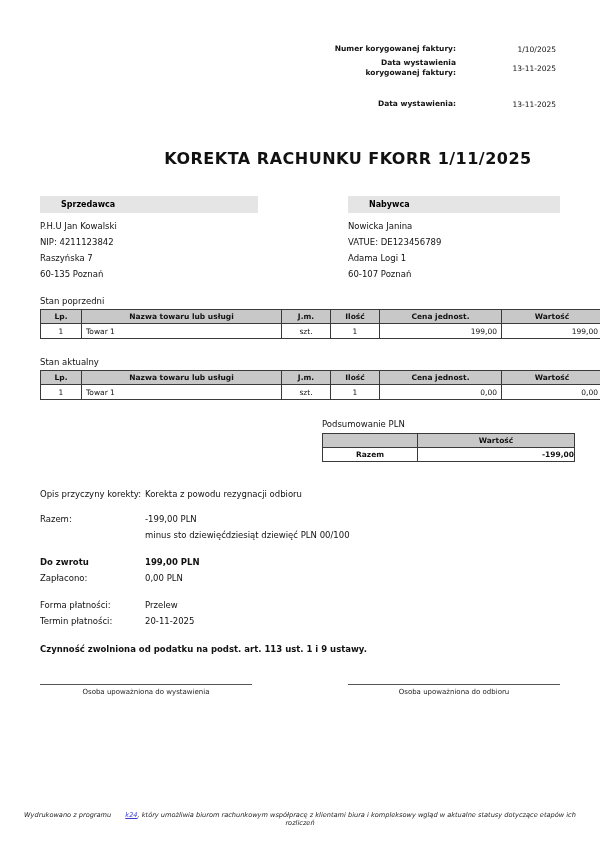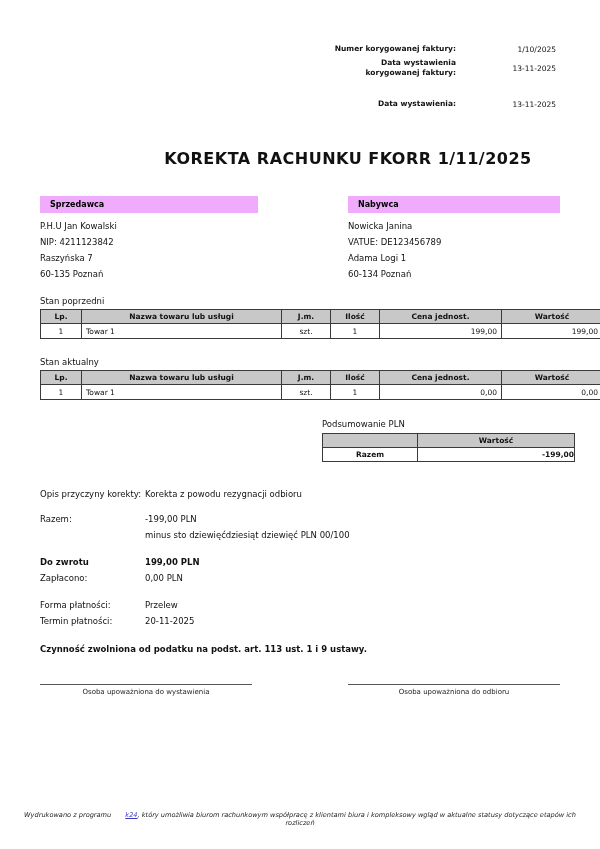--- a/index.html
+++ b/index.html
@@ -27,22 +27,22 @@
   .doc-title {
     position: absolute; top: 149px; left: 0; width: 100%;
     text-align: center; font-size: 16px; font-weight: bold; letter-spacing: 0.5px; margin-left: 48px;
   }
 
   
   .parties { position: absolute; top: 196px; left: 40px; right: 40px; display: flex; justify-content: space-between; }
   .party.seller { width: 218px; }
   .party.buyer  { width: 212px; }
   .party-header {
-    background: #f0abfc; font-weight: bold; font-size: 8px;
-    padding: 4px 0 4px 10px; color: #000;
+    background: #e5e5e5; font-weight: bold; font-size: 8px;
+    padding: 4px 0 4px 21px; color: #000;
   }
   .party-lines { margin-top: 5px; }
   .party-line { font-size: 8.5px; line-height: 16px; }
 
   
   .table-section { position: absolute; left: 40px; width: 520px; }
   .table-section.first  { top: 296px; }
   .table-section.second { top: 357px; }
   .table-caption { font-size: 8.5px; margin-bottom: 3px; }
   table.items { border-collapse: collapse; width: 520px; table-layout: fixed; }
@@ -127,21 +127,21 @@
         <div class="party-line">Raszyńska 7</div>
         <div class="party-line">60-135 Poznań</div>
       </div>
     </div>
     <div class="party buyer">
       <div class="party-header">Nabywca</div>
       <div class="party-lines">
         <div class="party-line">Nowicka Janina</div>
         <div class="party-line">VATUE: DE123456789</div>
         <div class="party-line">Adama Logi 1</div>
-        <div class="party-line">60-134 Poznań</div>
+        <div class="party-line">60-107 Poznań</div>
       </div>
     </div>
   </div>
 
   <div class="table-section first">
     <div class="table-caption">Stan poprzedni</div>
     <table class="items">
       <thead>
         <tr>
           <th class="col-lp">Lp.</th>

